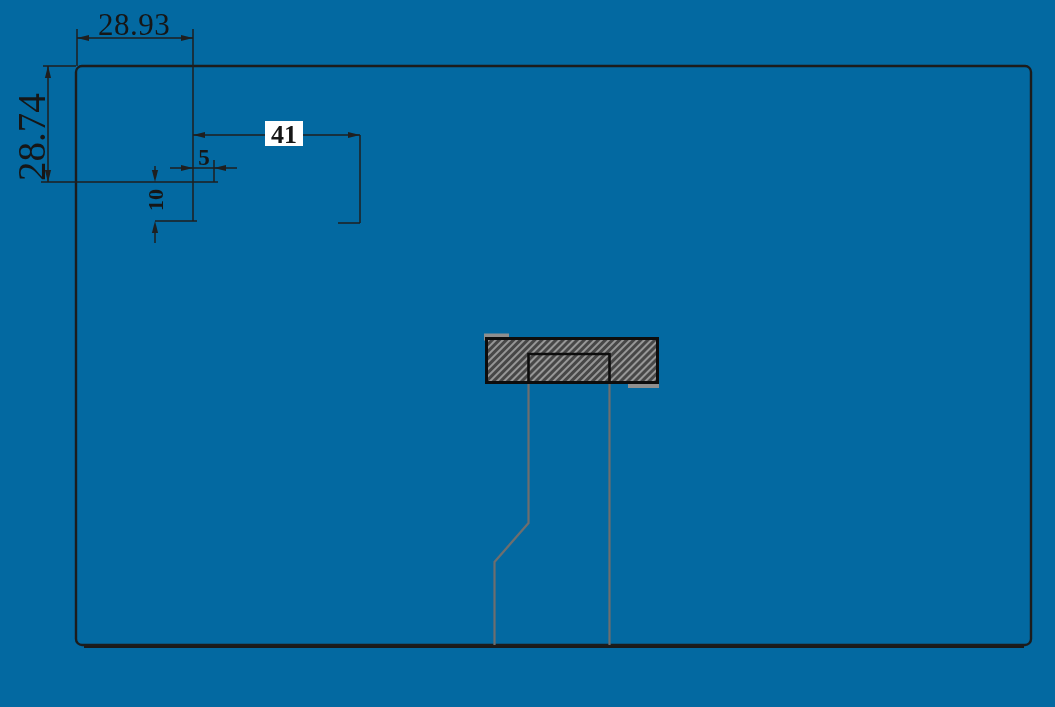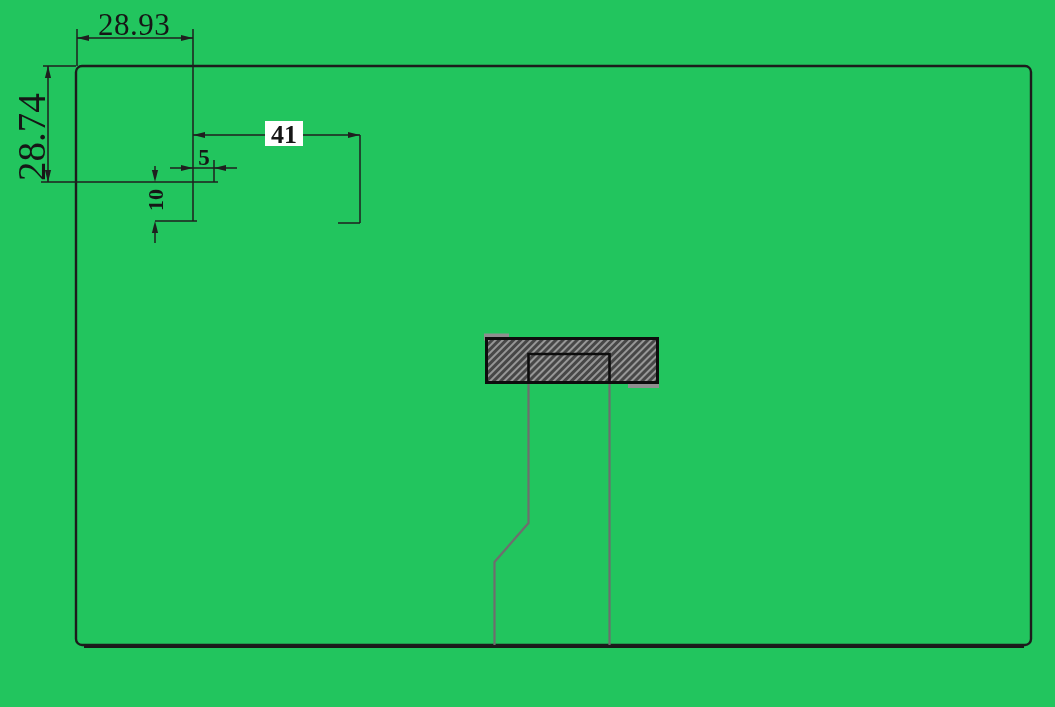--- a/index.html
+++ b/index.html
@@ -5,21 +5,21 @@
   html, body {
     margin: 0;
     padding: 0;
     background: #ffffff;
     font-family: "Liberation Serif", serif;
   }
   .canvas {
     position: relative;
     width: 1055px;
     height: 707px;
-    background: #22c55e;
+    background: #0369a1;
     overflow: hidden;
   }
   svg { display: block; }
 
   .outline       { fill: none; stroke: #1c1c1c; stroke-width: 2.4; }
   .bottom-extra  { stroke: #1a1a1a; stroke-width: 1.8; }
   .patch-border  { stroke: #0d0d0d; stroke-width: 3; }
   .notch         { fill: none; stroke: #0d0d0d; stroke-width: 2.6; }
   .feed          { fill: none; stroke-width: 2.2; }
   .dim           { stroke: #1f1f1f; stroke-width: 1.5; fill: none; }

